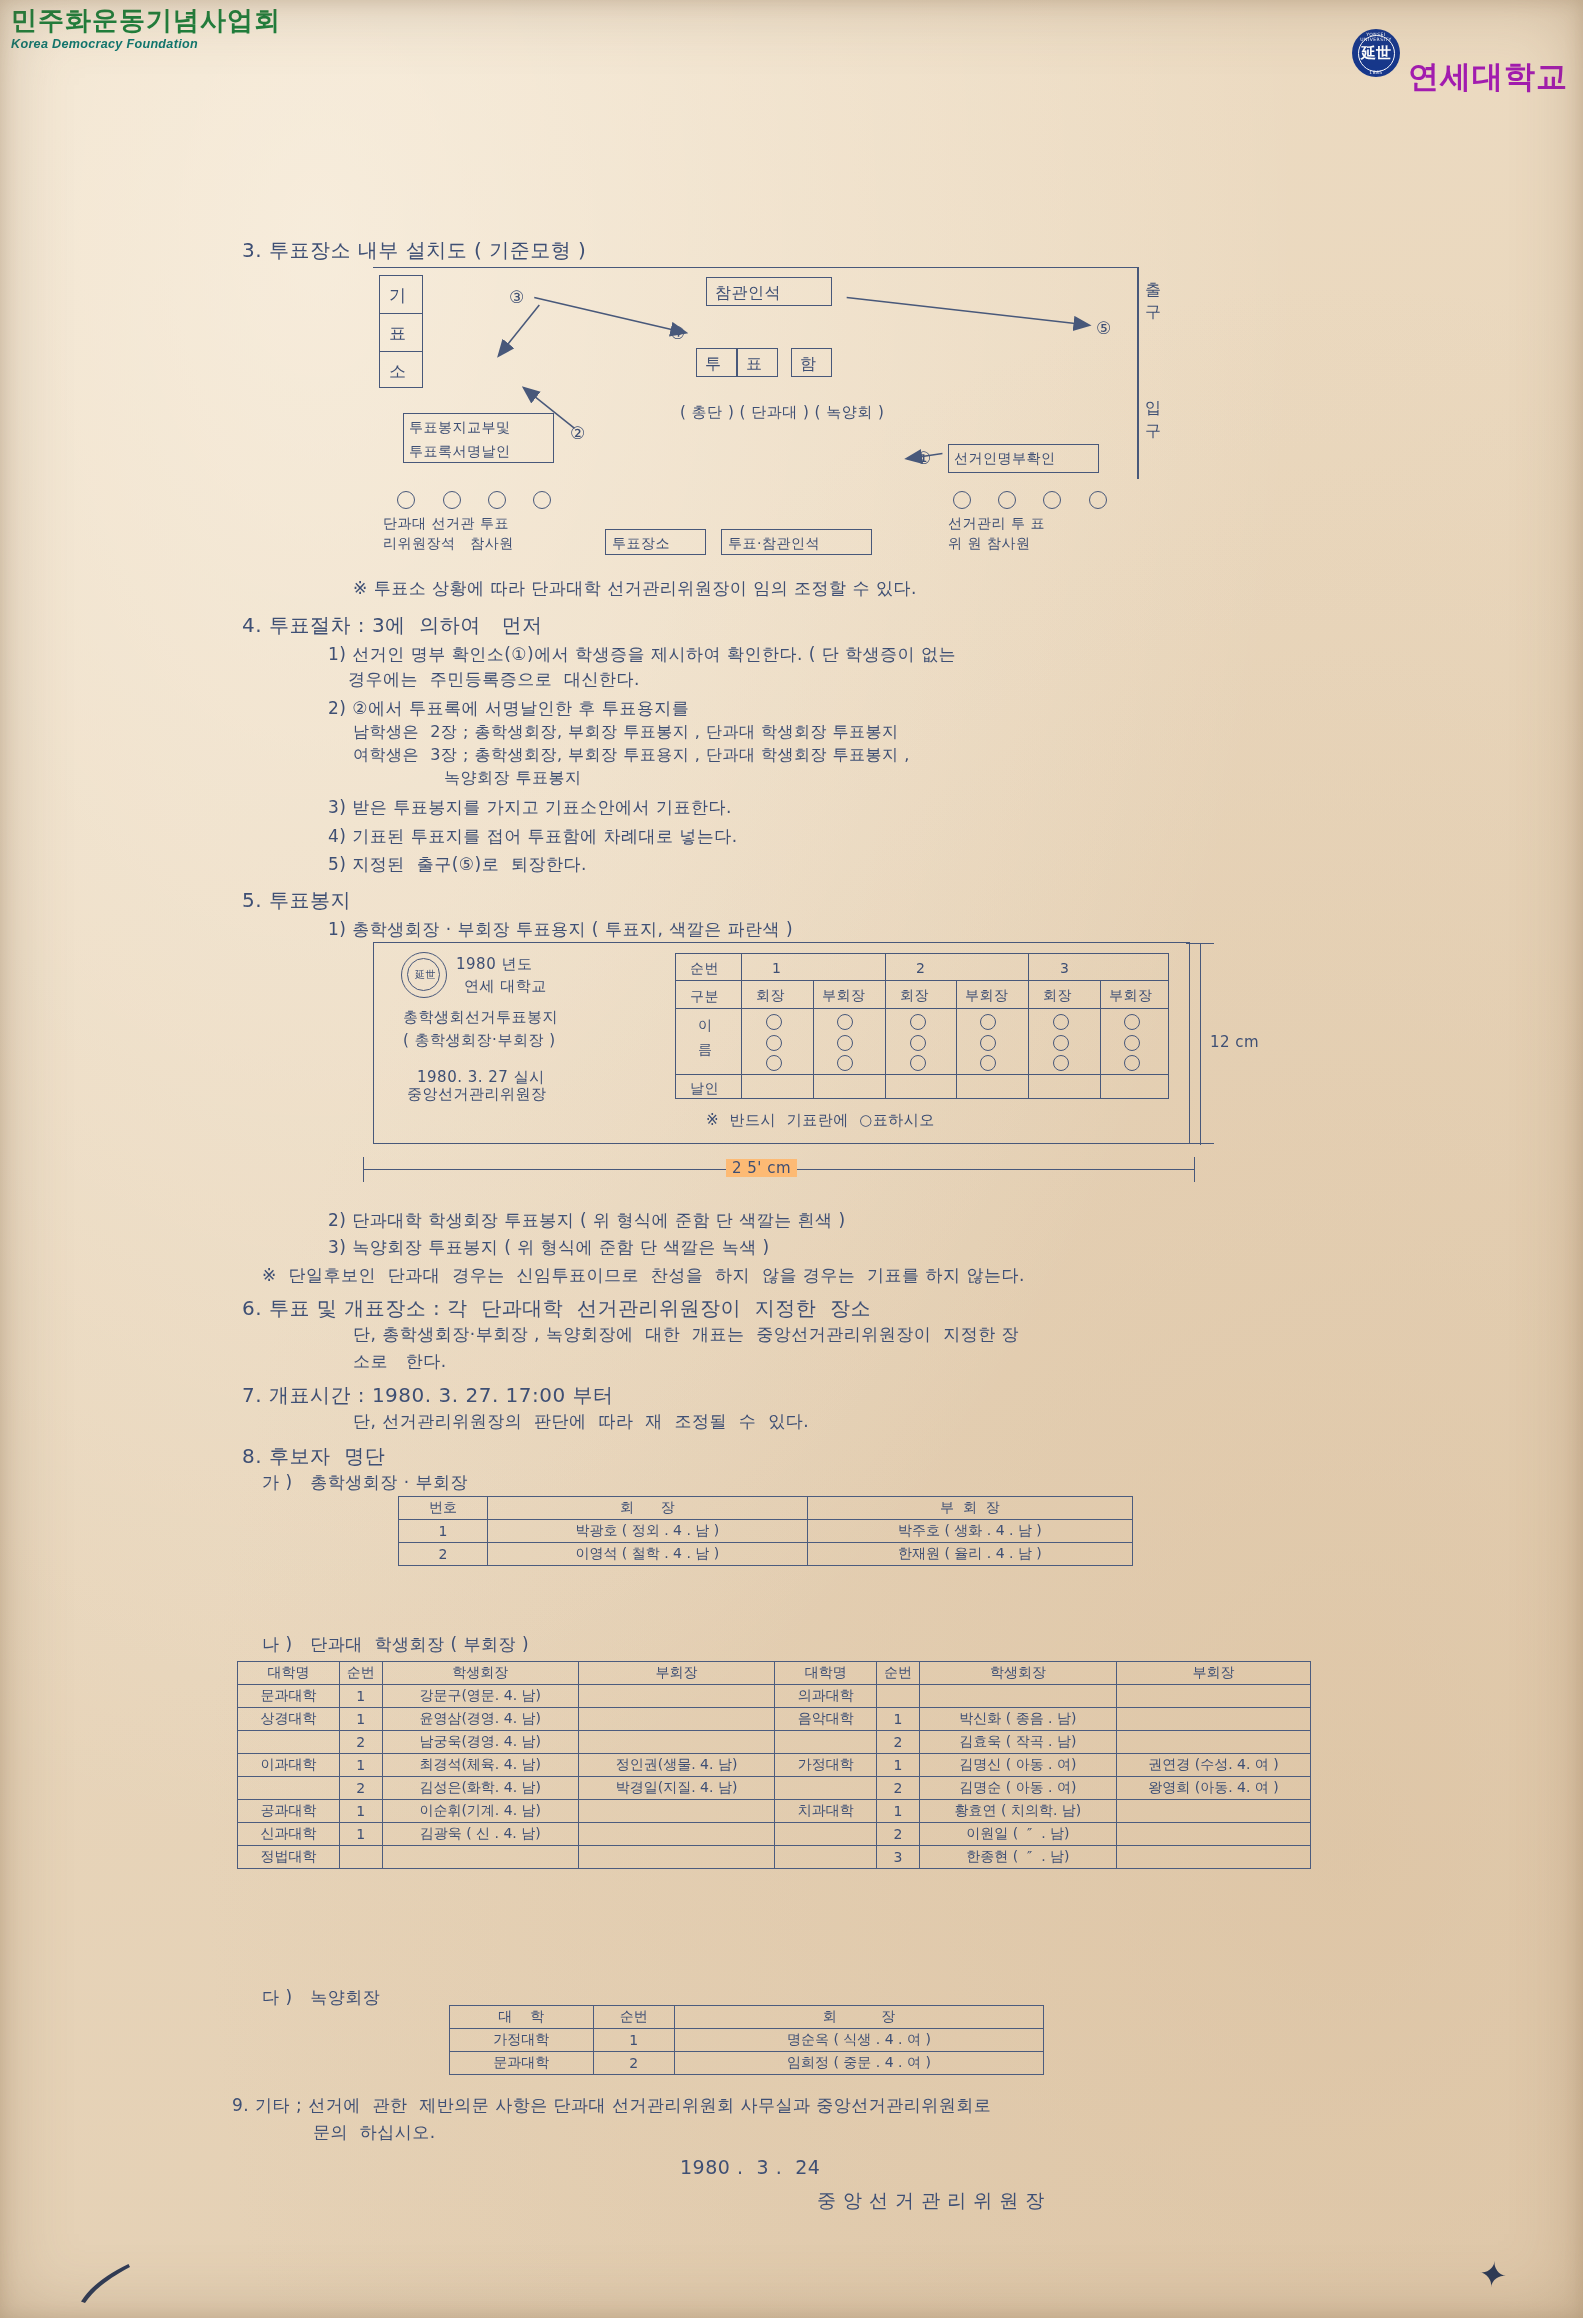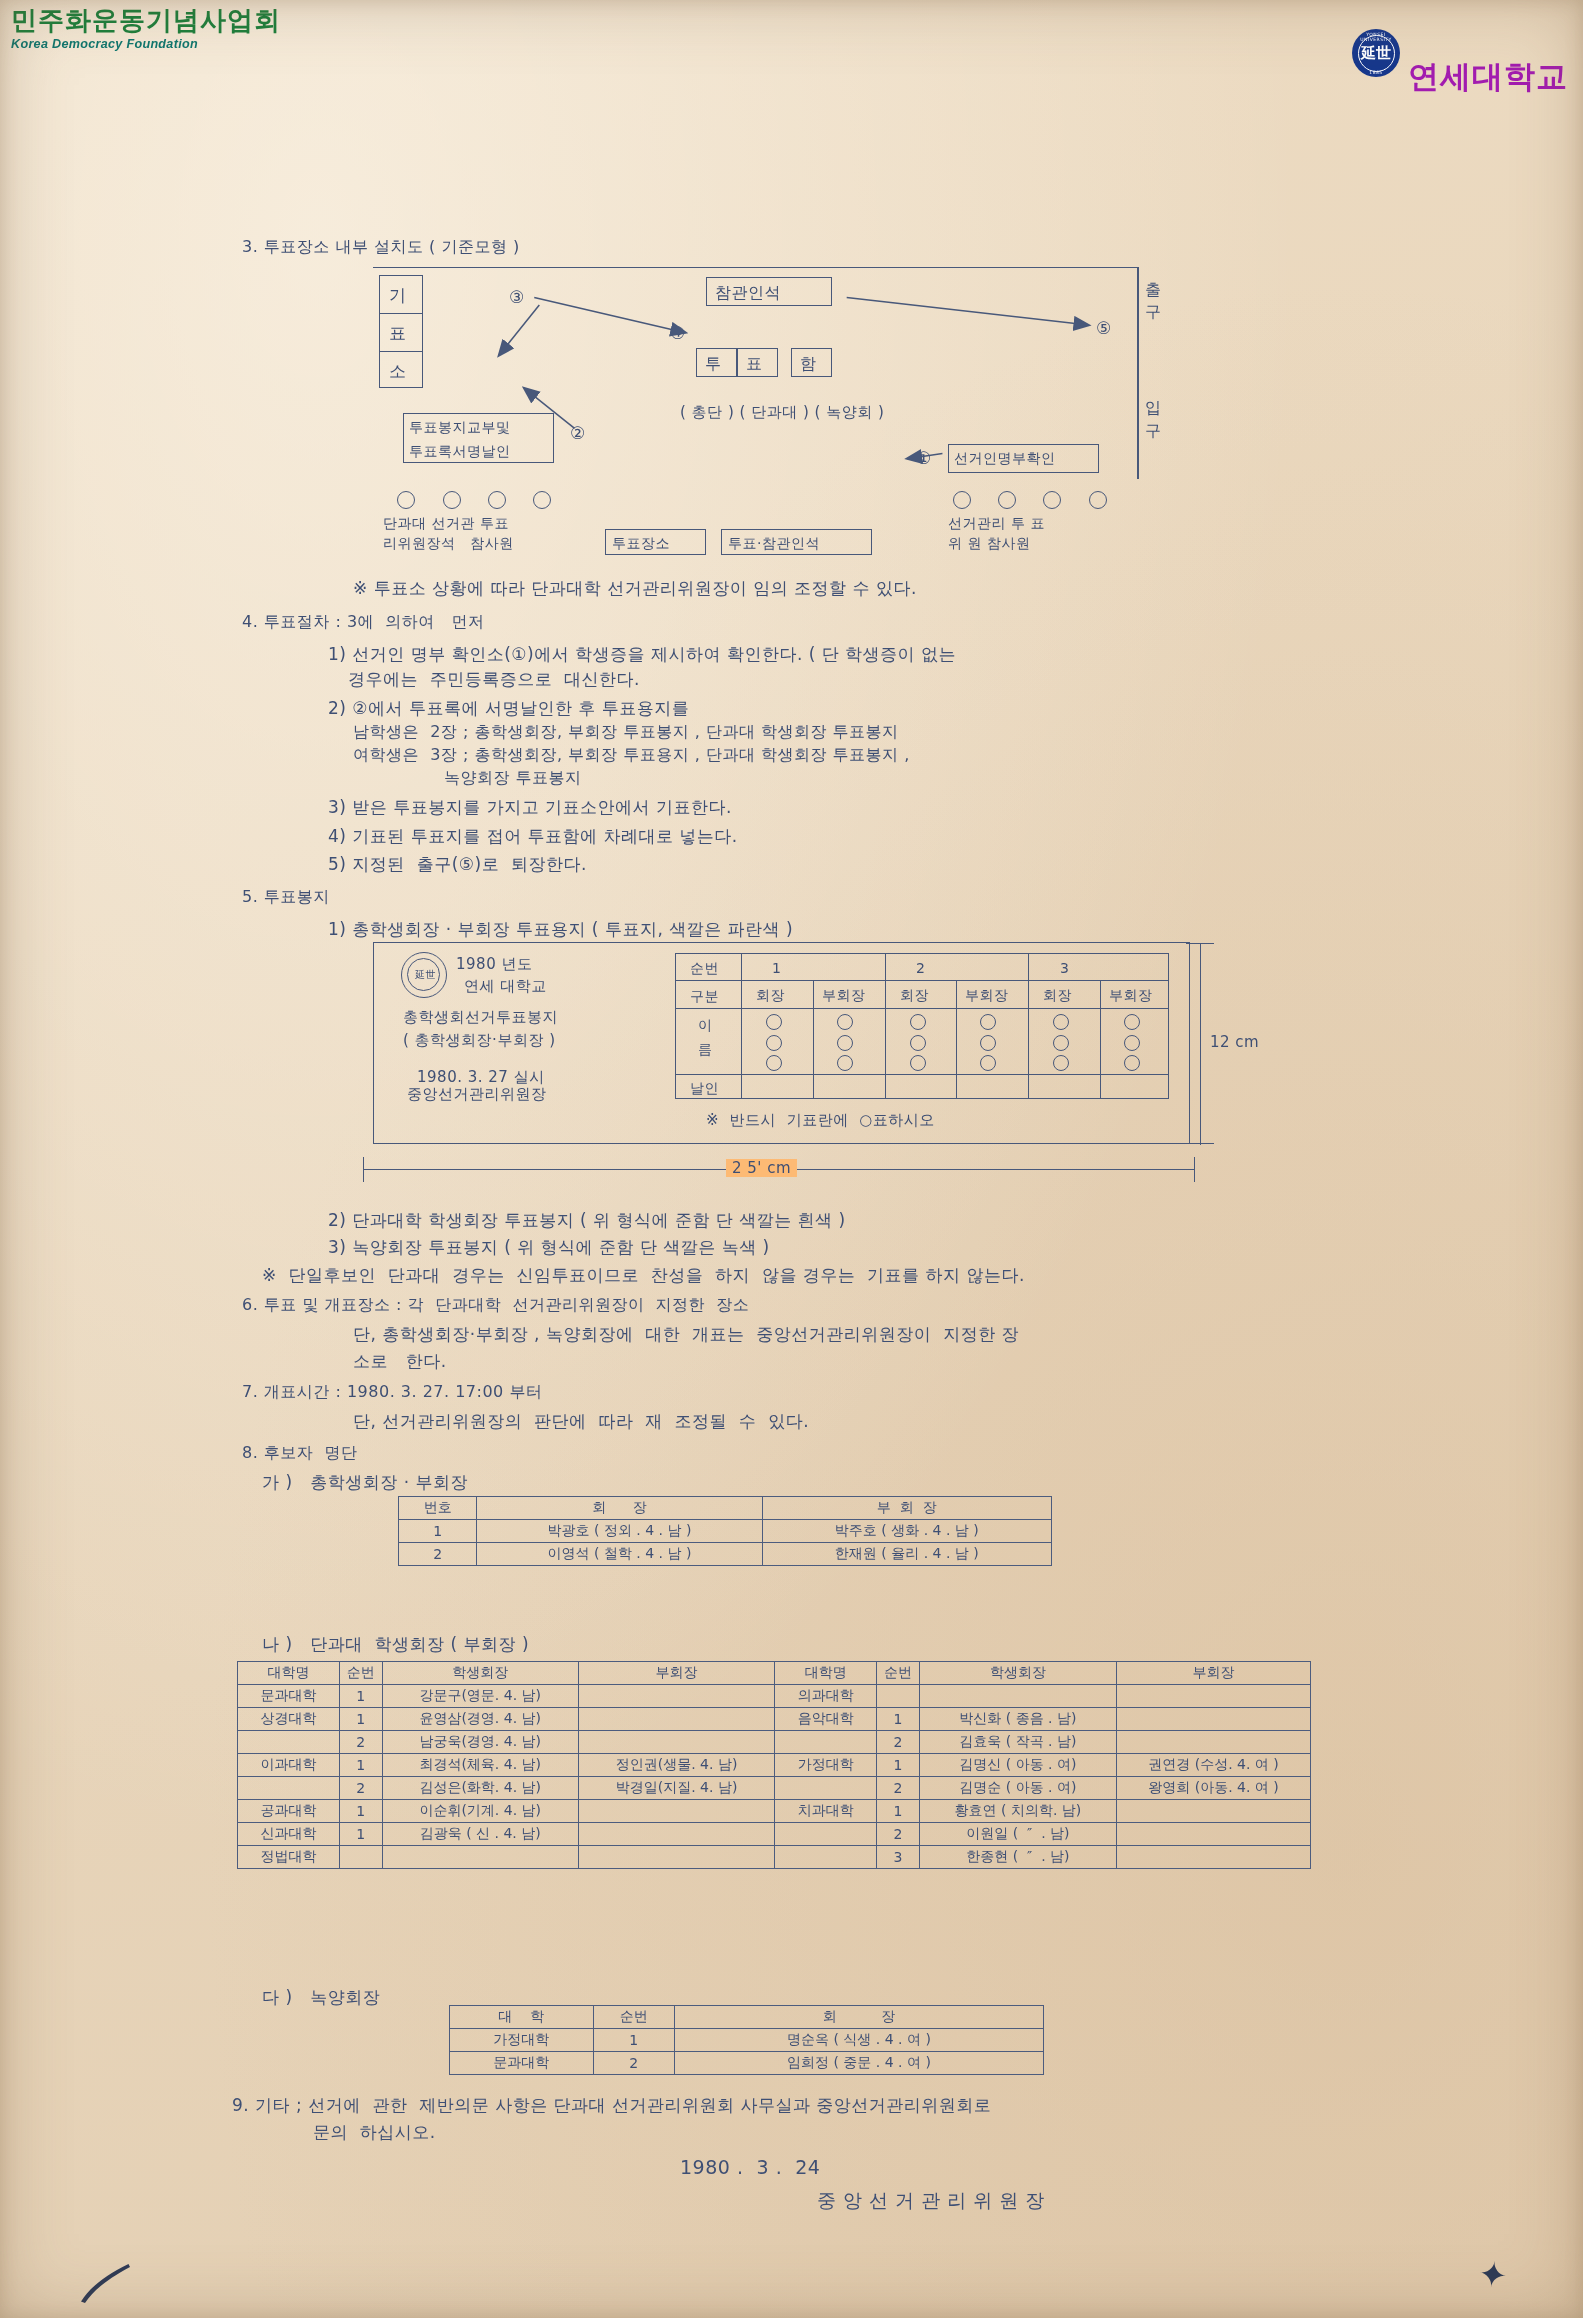--- a/index.html
+++ b/index.html
@@ -121,21 +121,21 @@
     position: absolute;
     color: #3e4f74;
     font-family: "DejaVu Sans", sans-serif;
     white-space: pre;
     letter-spacing: 0.5px;
   }
   .s28 { font-size: 14px; }
   .s30 { font-size: 15px; }
   .s32 { font-size: 16px; }
   .s34 { font-size: 17px; }
-  .s36 { font-size: 16px; }
+  .s36 { font-size: 20px; }
   .s38 { font-size: 19px; }
   .box {
     position: absolute;
     border: 1px solid #48587a;
     box-sizing: border-box;
   }
   .line {
     position: absolute;
     background: #48587a;
   }
@@ -369,21 +369,21 @@
     <div class="t s36" style="left:242px; top:1295px;">6. 투표 및 개표장소 : 각  단과대학  선거관리위원장이  지정한  장소</div>
     <div class="t s34" style="left:353px; top:1323px;">단, 총학생회장·부회장 , 녹양회장에  대한  개표는  중앙선거관리위원장이  지정한 장</div>
     <div class="t s34" style="left:353px; top:1350px;">소로   한다.</div>
 
     <div class="t s36" style="left:242px; top:1382px;">7. 개표시간 : 1980. 3. 27. 17:00 부터</div>
     <div class="t s34" style="left:353px; top:1410px;">단, 선거관리위원장의  판단에  따라  재  조정될  수  있다.</div>
 
     <div class="t s36" style="left:242px; top:1443px;">8. 후보자  명단</div>
     <div class="t s34" style="left:262px; top:1471px;">가 )   총학생회장 · 부회장</div>
 
-    <table class="grid" style="left:398px; top:1496px; width:654px;">
+    <table class="grid" style="left:398px; top:1496px; width:735px;">
       <thead>
         <tr>
           <th style="width:76px;">번호</th>
           <th style="width:297px;">회      장</th>
           <th style="width:302px;">부  회  장</th>
         </tr>
       </thead>
       <tbody>
         <tr>
           <td>1</td>

